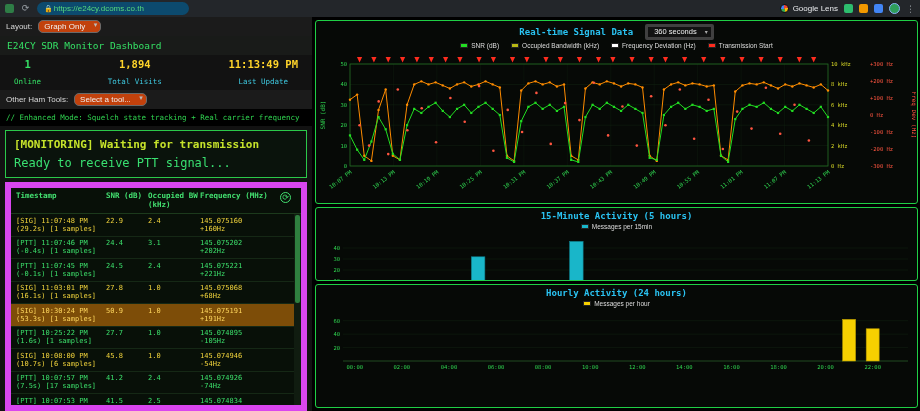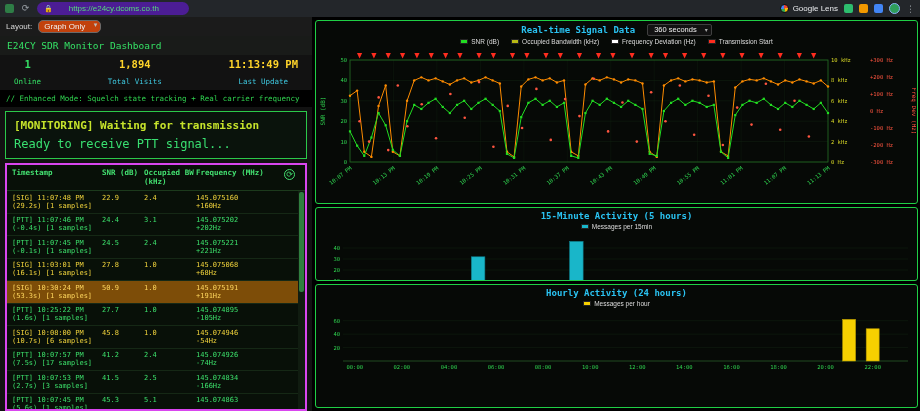--- a/index.html
+++ b/index.html
@@ -1,21 +1,21 @@
 <!DOCTYPE html>
 <html><head>
 <meta charset="utf-8">
 <style>
   *{margin:0;padding:0;box-sizing:border-box}
   html,body{width:920px;height:411px;overflow:hidden;background:#000;font-family:"DejaVu Sans Mono",monospace}
   
   .browser{height:17px;background:#23262a;display:flex;align-items:center;padding:0 5px;gap:6px;font-family:"Liberation Sans",sans-serif}
   .b-ic{color:#9aa0a6;font-size:9px;line-height:11px;text-align:center;width:11px;height:11px}
   .favicon{width:9px;height:9px;border-radius:2px;background:#2e7d46}
-  .urlpill{height:13px;background:#4c1d95;border-radius:7px;display:flex;align-items:center;padding:0 7px;gap:16px;width:152px}
+  .urlpill{height:13px;background:#0c4a6e;border-radius:7px;display:flex;align-items:center;padding:0 7px;gap:1px;width:152px}
   .lock{color:#9aa0a6;font-size:7px}
   .urltext{color:#55d97c;font-size:8px;white-space:nowrap;overflow:hidden}
   .spacer{flex:1}
   .lens{display:flex;align-items:center;gap:4px;color:#e8eaed;font-size:8px}
   .lens-ic{width:9px;height:9px;border-radius:50%;background:conic-gradient(#ea4335 0 25%,#fbbc04 0 50%,#34a853 0 75%,#4285f4 0 100%);border:1px solid #111}
   .ext{width:9px;height:9px;border-radius:2px}
   .ext.green{background:#2dbd6e}.ext.orange{background:#f29900}.ext.blue{background:#4285f4}
   .avatar{width:11px;height:11px;border-radius:50%;background:#2e9e5b;border:1px solid #8ab4f8}
   .kebab{color:#9aa0a6;font-size:9px}
   
@@ -30,39 +30,39 @@
   .stat{text-align:center}
   .stat .v{font-size:10.5px;font-weight:bold}
   .stat .l{font-size:7.5px;margin-top:7px}
   .v-green,.l-green{color:#35e065}
   .v-yellow{color:#ffd42a}
   .l-cyan{color:#3ec9e0}
   .enh{background:#000;color:#2fd24f;font-size:7.5px;padding:4px 6px;white-space:nowrap;overflow:hidden}
   .status{margin:4px 5px;border:1px solid #2bc94a;background:#0a130c;padding:7px 8px}
   .status .s1{color:#c6e32b;font-size:11px;font-weight:bold}
   .status .s2{color:#39e071;font-size:12px;margin-top:5px}
-  .tablebox{margin:0 5px;border:2px solid #d946ef;background:#081008;flex:1;position:relative;overflow:hidden}
+  .tablebox{margin:0 5px;border:6px solid #d946ef;background:#081008;flex:1;position:relative;overflow:hidden}
   .thead{display:grid;grid-template-columns:88px 40px 50px 1fr;gap:2px;padding:4px 14px 4px 5px;border-bottom:1px solid #1c3a1c;color:#43e070;font-size:7.5px;font-weight:bold;line-height:1.15}
   .refresh{position:absolute;top:4px;right:10px;width:11px;height:11px;border:1px solid #43e070;border-radius:50%;color:#43e070;font-size:8px;line-height:9px;text-align:center;cursor:pointer}
   .tbody{position:absolute;top:26px;bottom:0;left:0;right:7px;overflow:hidden}
   .trow{display:grid;grid-template-columns:88px 40px 50px 1fr;gap:2px;padding:2.5px 3px 2.5px 5px;border-bottom:1px solid #152815;font-size:7px;line-height:1.18}
   .trow.sig{color:#f2d43c}
   .trow.ptt{color:#3ce06b}
   .trow.hl{background:#7d4d08;color:#ffd75e}
   .scroll{position:absolute;top:26px;bottom:0;right:0;width:7px;background:#101c10}
   .thumb{position:absolute;top:1px;left:1px;width:5px;height:46%;background:#2f7f3f;border-radius:2px;cursor:pointer}
   
   .rightcol{flex:1;display:flex;flex-direction:column;gap:3px;padding:3px 2px 3px 3px}
   .panel{border:1px solid #1fcf45;border-radius:3px;background:#060906;position:relative;overflow:hidden}
   .p-signal{height:184px}
   .p-act{height:74px}
   .p-hour{flex:1}
   .phead{display:flex;justify-content:center;align-items:center;gap:12px;padding:3px 0 1px}
   .ptitle{color:#2ac3f2;font-size:9px;font-weight:bold}
-  .range{background:#121212;border:1px solid #404040;color:#eee;font-size:7.5px;padding:0 14px 1px 6px;border-radius:2px;position:relative;font-family:"Liberation Sans",sans-serif;cursor:pointer}
+  .range{background:#121212;border:3px solid #404040;color:#eee;font-size:7.5px;padding:0 14px 1px 6px;border-radius:2px;position:relative;font-family:"Liberation Sans",sans-serif;cursor:pointer}
   .range::after{content:"▾";position:absolute;right:3px;top:1px;font-size:6px;color:#aaa}
   .legend{display:flex;justify-content:center;gap:12px;font-size:6.5px;color:#ddd;align-items:center;font-family:"Liberation Sans",sans-serif;padding:1px 0}
   .litem{display:flex;align-items:center;cursor:pointer}
   .sw{display:inline-block;width:8px;height:5px;margin-right:3px;border:1px solid #222}
   svg{display:block;margin:0 auto}
 </style>
 </head>
 <body>
 
 <div class="browser">
@@ -98,20 +98,24 @@
         <div class="l l-green">Online</div>
       </div>
       <div class="stat">
         <div class="v v-yellow">1,894</div>
         <div class="l l-cyan">Total Visits</div>
       </div>
       <div class="stat">
         <div class="v v-yellow">11:13:49 PM</div>
         <div class="l l-cyan">Last Update</div>
       </div>
+    </div>
+    <div class="row-toolbar">
+      <span class="lbl">Other Ham Tools:</span>
+      <span class="sel">Select a tool...</span>
     </div>
     <div class="enh">// Enhanced Mode: Squelch state tracking + Real carrier frequency</div>
     <div class="status">
       <div class="s1">[MONITORING] Waiting for transmission</div>
       <div class="s2">Ready to receive PTT signal...</div>
     </div>
     <div class="tablebox">
       <div class="thead">
         <div>Timestamp</div>
         <div>SNR (dB)</div>

